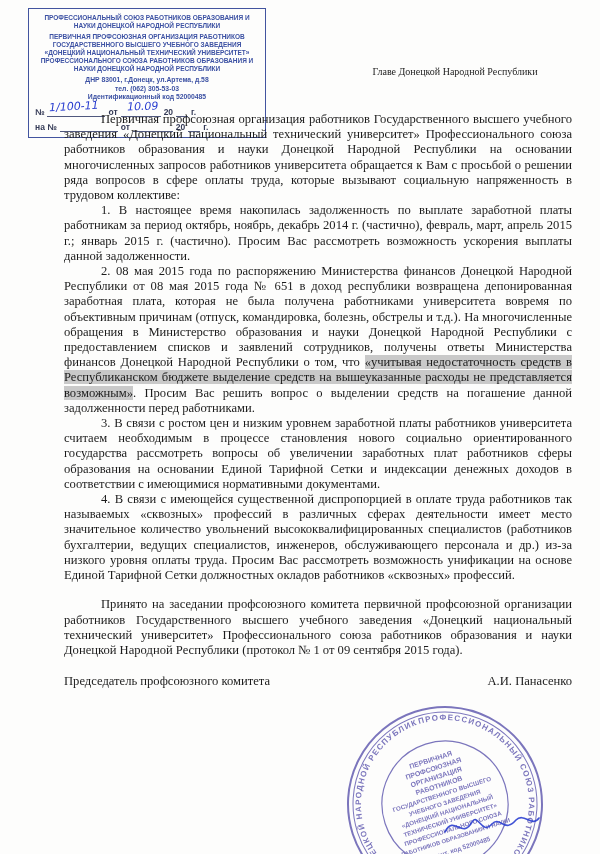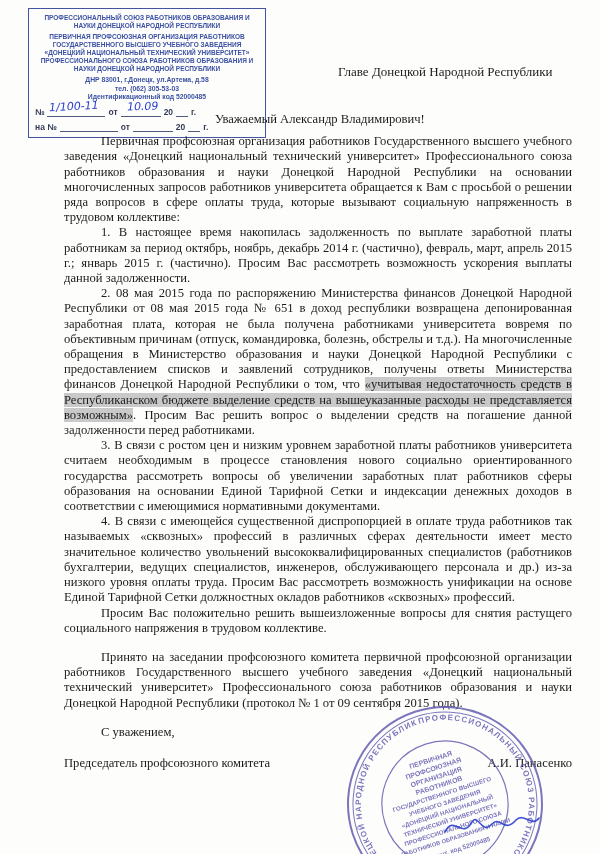--- a/index.html
+++ b/index.html
@@ -25,21 +25,21 @@
   .uline { display:inline-block; border-bottom:1px solid #50587e; height:9px; position:relative; }
   .w50 { width:58px; } .w40 { width:40px; } .w12 { width:12px; }
   .hand {
     position:absolute; left:2px; top:-7px; white-space:nowrap;
     color:#2b3fd0; font-size:11px; font-style:italic; font-weight:normal;
     font-family:"DejaVu Sans", sans-serif; transform:rotate(-3deg);
   }
   
   .addressee {
     position:absolute; top:64px; left:338px; width:234px;
-    font-size:13px; line-height:16.5px; text-align:left;
+    font-size:10px; line-height:16.5px; text-align:center;
   }
   
   .body {
     position:absolute; top:112px; left:64px; width:508px;
     font-size:12.6px; line-height:15.2px; text-align:justify;
   }
   .salutation { text-align:left; text-indent:151px; margin-bottom:7px; }
   .para { text-indent:37px; }
   .gap  { margin-top:14px; }
   .hl   { background:#c9c9c9; }
@@ -90,33 +90,30 @@
       <span class="uline w12"></span>
       <span>г.</span>
     </div>
   </div>
 
   <div class="addressee">
     <div>Главе Донецкой Народной Республики</div>
   </div>
 
   <div class="body">
-    <div class="salutation">Уважаемый Александр Владимирович!</div>
 
     <div class="para">Первичная профсоюзная организация работников Государственного высшего учебного заведения «Донецкий национальный технический университет» Профессионального союза работников образования и науки Донецкой Народной Республики на основании многочисленных запросов работников университета обращается к Вам с просьбой о решении ряда вопросов в сфере оплаты труда, которые вызывают социальную напряженность в трудовом коллективе:</div>
     <div class="para">1. В настоящее время накопилась задолженность по выплате заработной платы работникам за период октябрь, ноябрь, декабрь 2014 г. (частично), февраль, март, апрель 2015 г.; январь 2015 г. (частично). Просим Вас рассмотреть возможность ускорения выплаты данной задолженности.</div>
     <div class="para"><span>2. 08 мая 2015 года по распоряжению Министерства финансов Донецкой Народной Республики от 08 мая 2015 года № 651 в доход республики возвращена депонированная заработная плата, которая не была получена работниками университета вовремя по объективным причинам (отпуск, командировка, болезнь, обстрелы и т.д.). На многочисленные обращения в Министерство образования и науки Донецкой Народной Республики с предоставлением списков и заявлений сотрудников, получены ответы Министерства финансов Донецкой Народной Республики о том, что </span><span class="hl">«учитывая недостаточность средств в Республиканском бюджете выделение средств на вышеуказанные расходы не представляется возможным»</span><span>. Просим Вас решить вопрос о выделении средств на погашение данной задолженности перед работниками.</span></div>
     <div class="para">3. В связи с ростом цен и низким уровнем заработной платы работников университета считаем необходимым в процессе становления нового социально ориентированного государства рассмотреть вопросы об увеличении заработных плат работников сферы образования на основании Единой Тарифной Сетки и индексации денежных доходов в соответствии с имеющимися нормативными документами.</div>
     <div class="para">4. В связи с имеющейся существенной диспропорцией в оплате труда работников так называемых «сквозных» профессий в различных сферах деятельности имеет место значительное количество увольнений высококвалифицированных специалистов (работников бухгалтерии, ведущих специалистов, инженеров, обслуживающего персонала и др.) из-за низкого уровня оплаты труда. Просим Вас рассмотреть возможность унификации на основе Единой Тарифной Сетки должностных окладов работников «сквозных» профессий.</div>
 
-    <div class="para">Просим Вас положительно решить вышеизложенные вопросы для снятия растущего социального напряжения в трудовом коллективе.</div>
 
     <div class="para gap">Принято на заседании профсоюзного комитета первичной профсоюзной организации работников Государственного высшего учебного заведения «Донецкий национальный технический университет» Профессионального союза работников образования и науки Донецкой Народной Республики (протокол № 1 от 09 сентября 2015 года).</div>
 
-    <div class="regards">С уважением,</div>
 
     <div class="sig-row">
       <span>Председатель профсоюзного комитета</span>
       <span>А.И. Панасенко</span>
     </div>
   </div>
 
   <svg class="round-stamp" viewBox="0 0 204 204">
     <g transform="rotate(-18 102 102)">
       <circle cx="102" cy="102" r="97" fill="none" stroke="#5b54ad" stroke-width="2"></circle>

